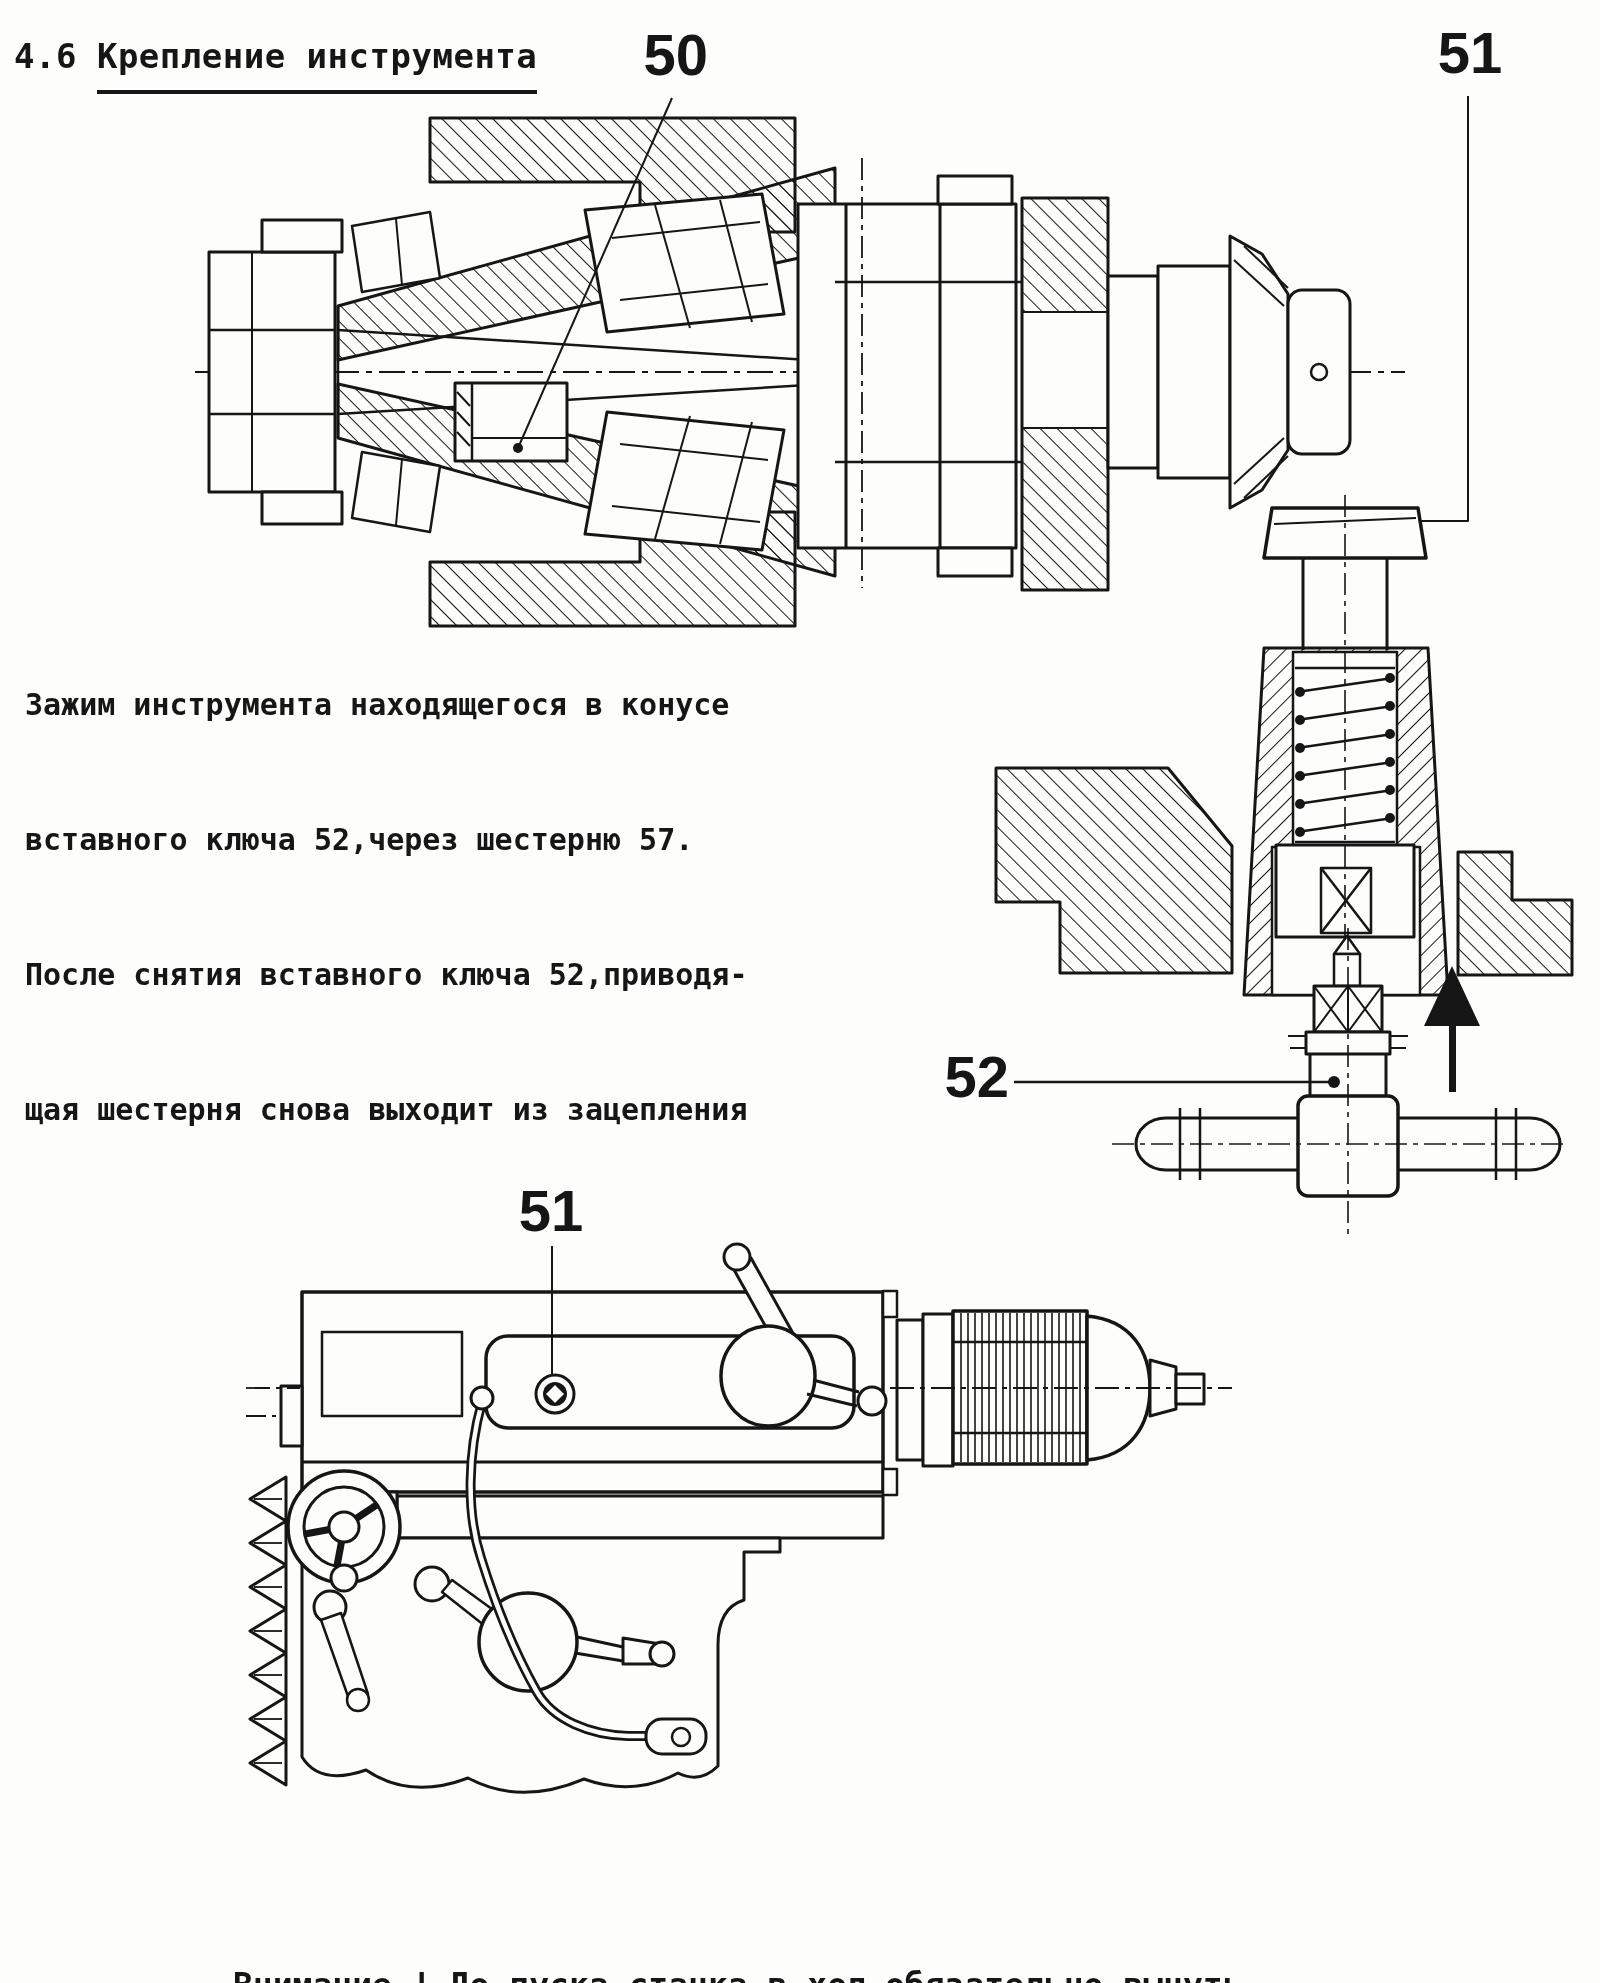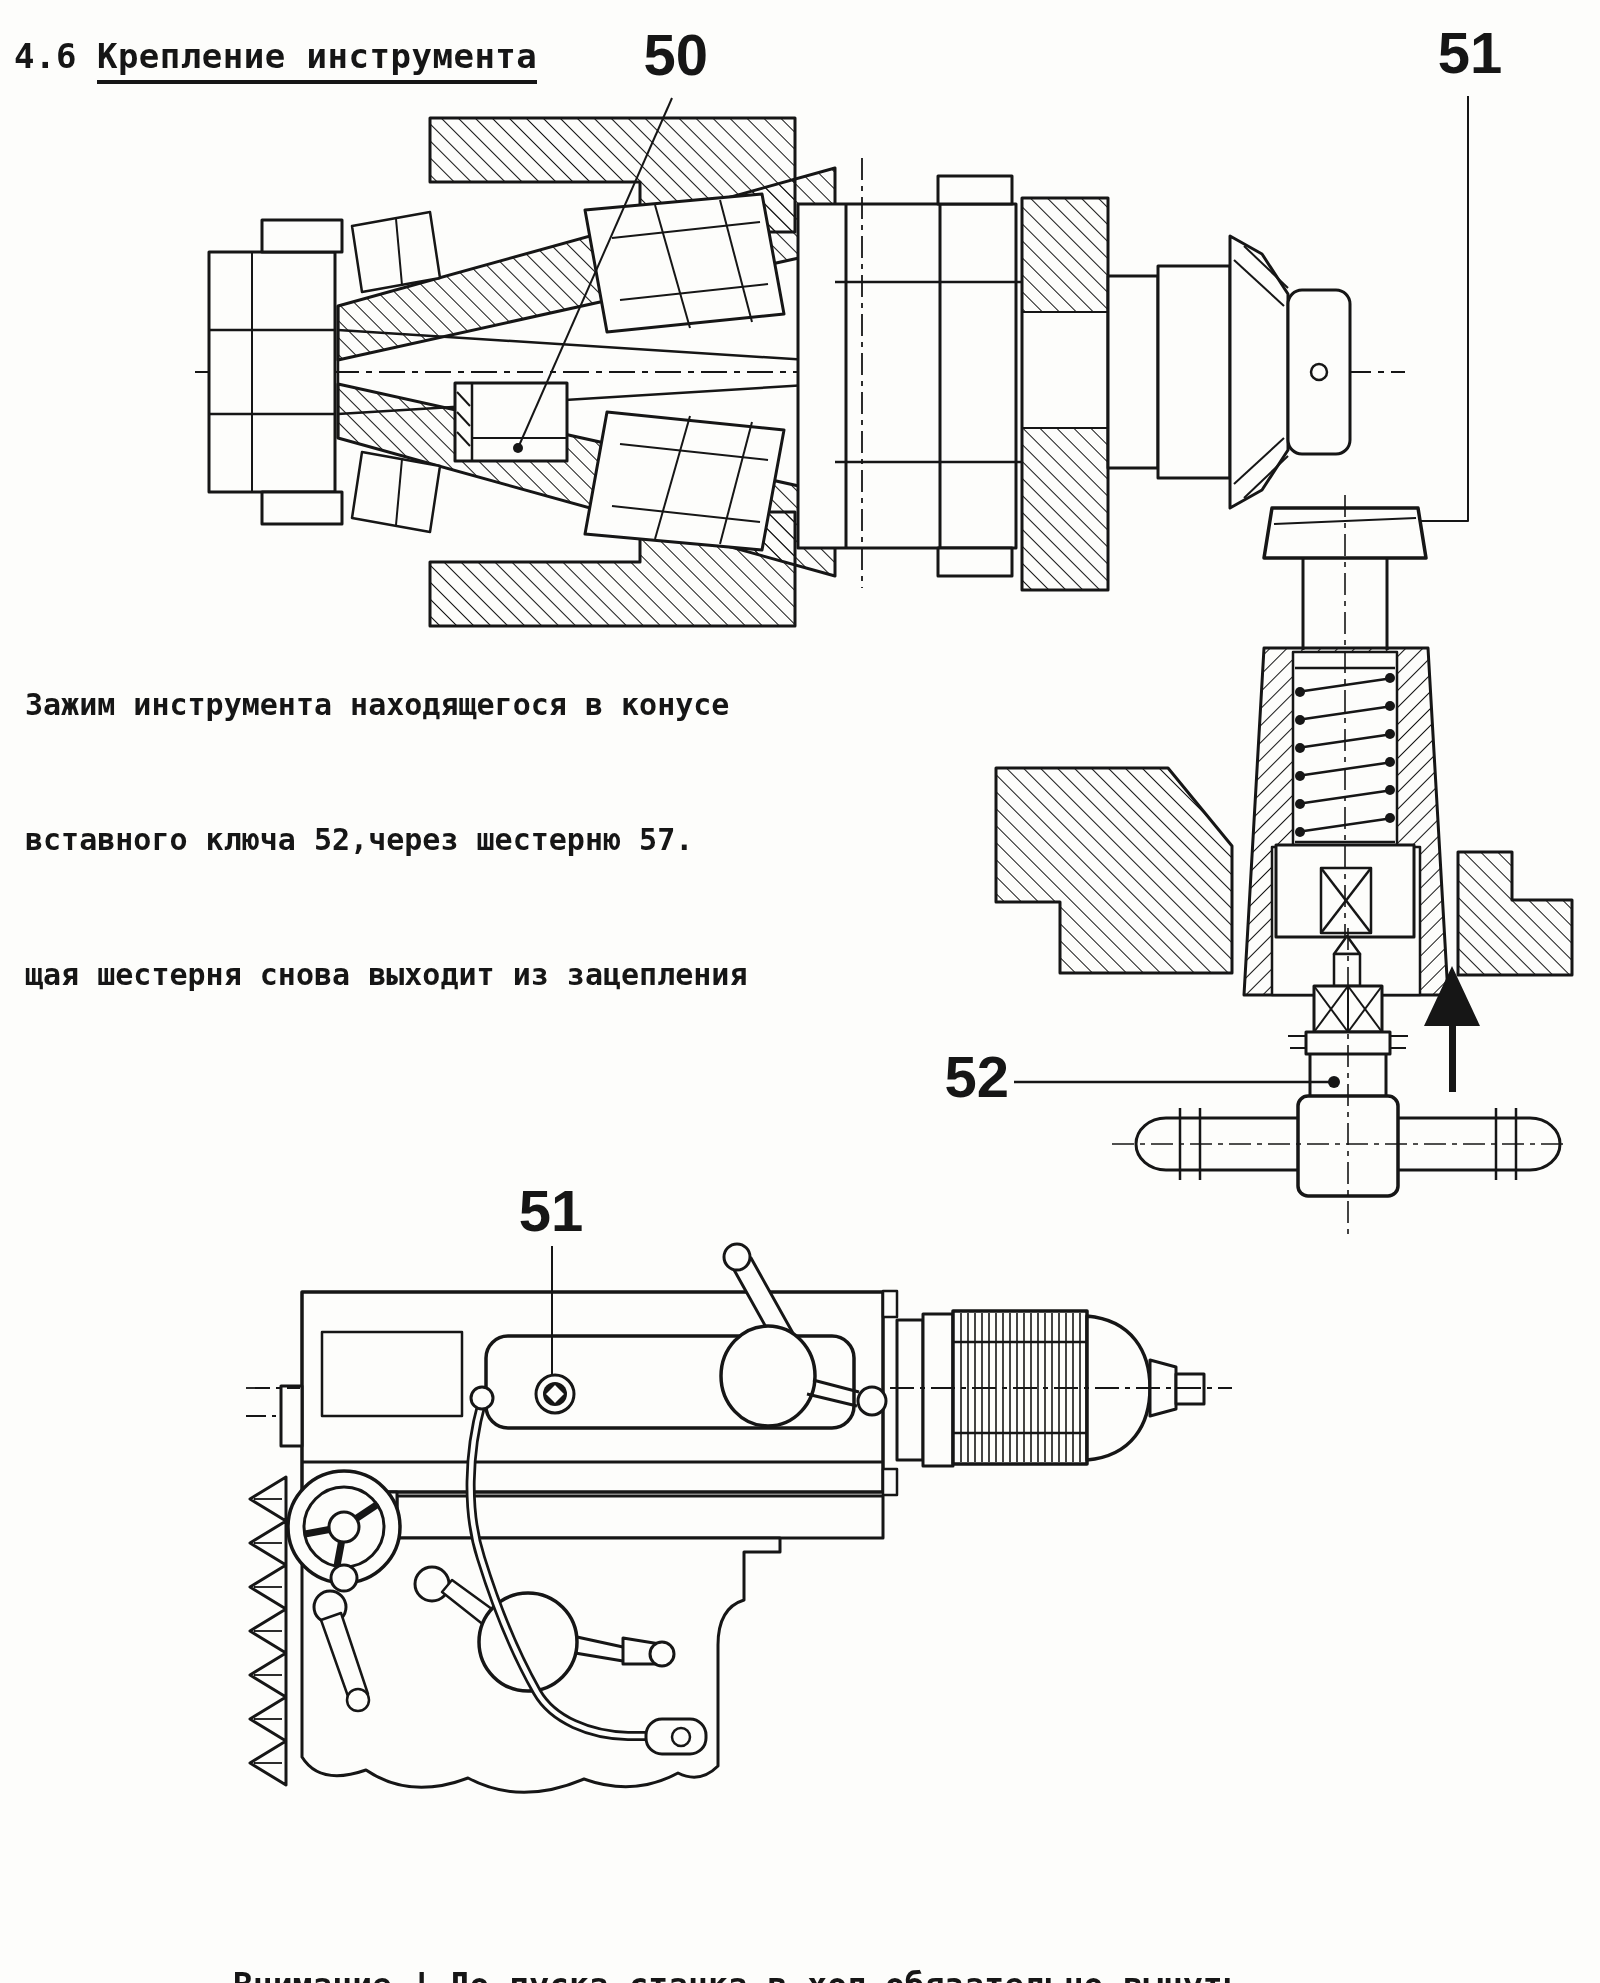--- a/index.html
+++ b/index.html
@@ -5,21 +5,21 @@
   html,body{margin:0;padding:0;}
   body{
     width:1600px;height:1983px;position:relative;
     background:#fdfdfb;color:#161616;
     font-family:"DejaVu Sans Mono", monospace;
     overflow:hidden;
   }
   .abs{position:absolute;}
   svg#art{position:absolute;left:0;top:0;width:1600px;height:1983px;}
   .head{font-size:34px;font-weight:700;letter-spacing:.5px;white-space:pre;}
-  .head .title{margin-left:20px;border-bottom:4px solid #161616;padding-bottom:4px;}
+  .head .title{margin-left:20px;border-bottom:4px solid #161616;padding-bottom:14px;}
   .para{font-size:30px;font-weight:700;line-height:45px;white-space:pre;}
   .warn{font-size:33px;font-weight:700;white-space:pre;}
   .warn .u{border-bottom:4px solid #161616;padding-bottom:3px;}
   .warn .sp1{margin-left:18px;}
   .callout{
     font-family:"Liberation Sans", sans-serif;
     font-weight:700;font-size:58px;line-height:1;
   }
 </style>
 </head>
@@ -335,19 +335,20 @@
 <div class="abs head" style="left:14px;top:36px"><span>4.6</span><span class="title">Крепление инструмента</span></div>
 
 <div class="abs callout" style="left:612px;top:26px;width:96px;text-align:right">50</div>
 <div class="abs callout" style="left:1430px;top:24px;width:80px;text-align:center">51</div>
 <div class="abs callout" style="left:913px;top:1048px;width:96px;text-align:right">52</div>
 <div class="abs callout" style="left:506px;top:1182px;width:90px;text-align:center">51</div>
 
 <div class="abs para" style="left:25px;top:592px">
   <div>Зажим инструмента находящегося в конусе</div>
   <div>вставного ключа 52,через шестерню 57.</div>
+  <div>После снятия вставного ключа 52,приводя-</div>
   <div>щая шестерня снова выходит из зацепления</div>
 </div>
 
 <div class="abs warn" style="left:233px;top:1888px">
   <div><span class="u">Внимание !</span><span class="sp1">До пуска станка в ход</span><span class="u sp1">обязательно вынуть</span></div>
   
 </div>
 
 </body></html>

